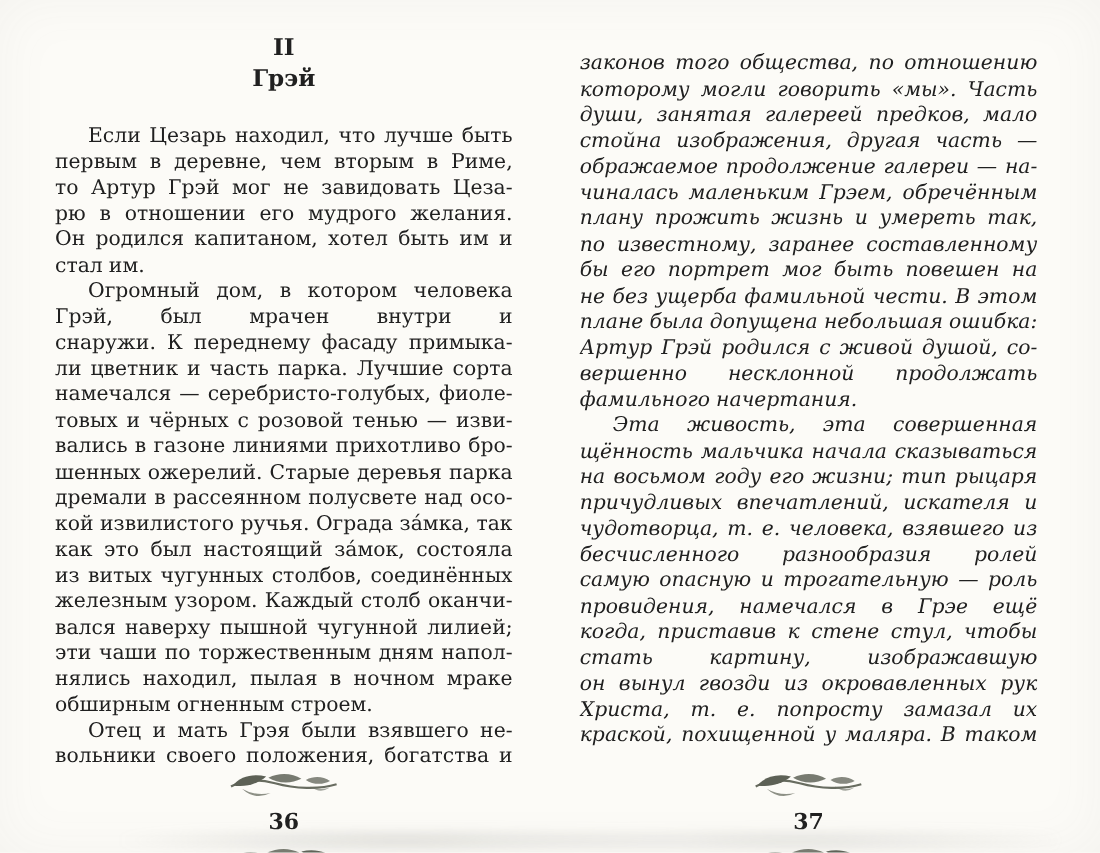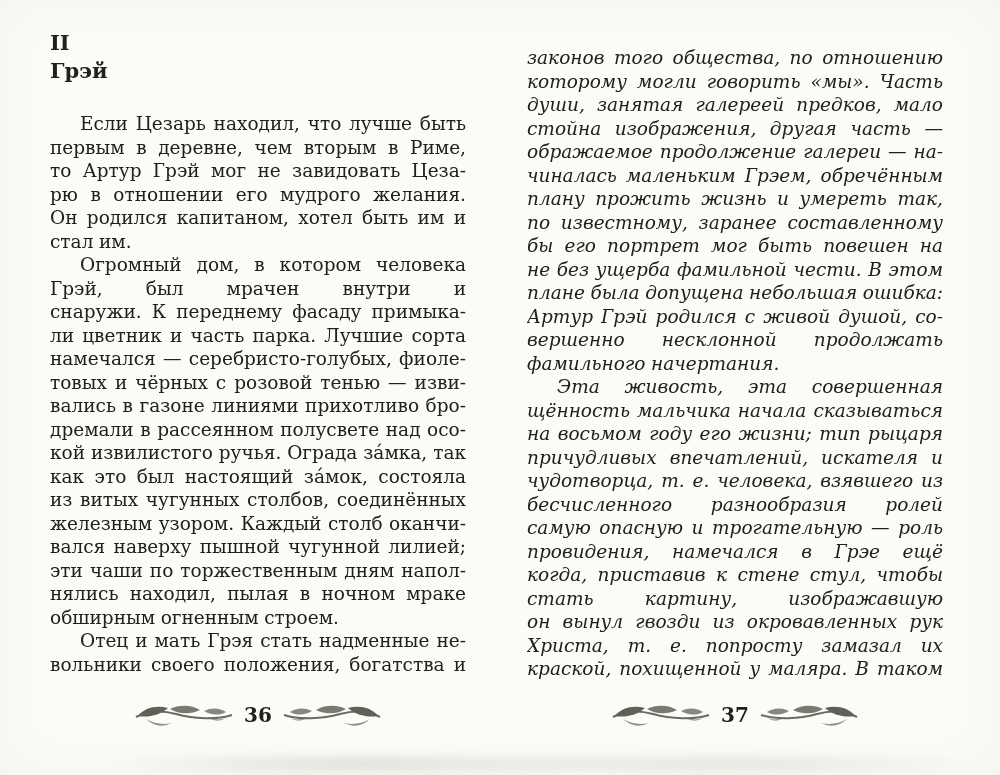--- a/index.html
+++ b/index.html
@@ -7,34 +7,34 @@
     width:1000px;height:775px;position:relative;overflow:hidden;
     background:var(--paper,#fcfbf7);
     font-family:"DejaVu Serif","Liberation Serif",serif;
     color:var(--ink,#202020);
   }
   .spread{position:absolute;inset:0;box-shadow:inset 0 0 50px rgba(120,120,115,0.06);}
   .page{position:absolute;width:416px;}
   .page-left{left:50px;top:30px;}
   .page-right{left:527px;top:46px;font-style:italic;}
   .ch-num,.ch-title{
-    margin:0;text-align:left;font-size:21px;line-height:26px;font-weight:bold;
+    margin:0;text-align:center;font-size:21px;line-height:26px;font-weight:bold;
   }
   .ch-title{margin-top:2px;}
   .body{margin-top:0;}
   .page-left .body{margin-top:28px;}
   .line{
     font-size:18.5px;line-height:23.5px;height:23.5px;overflow:hidden;
     text-align:justify;text-align-last:justify;word-spacing:-0.3px;
   }
   .line.indent{text-indent:30px;}
   .line.endline{text-align-last:left;}
   .pg-footer{
     position:absolute;top:700px;width:416px;height:30px;
-    display:flex;align-items:center;justify-content:center;gap:8px;
+    display:flex;align-items:center;justify-content:flex-start;gap:8px;flex-direction:column;
   }
   .footer-left{left:50px;}
   .footer-right{left:527px;}
   .pg-num{font-size:20px;font-weight:bold;line-height:26px;padding:0 2px;}
   .wing{display:inline-flex;align-items:center;}
   .wing svg{display:block;}
   .wing-r svg{transform:scaleX(-1);}
   .bottom-shadow{
     position:absolute;left:110px;right:40px;bottom:2px;height:18px;
     background:
@@ -58,30 +58,31 @@
         <div class="line">рю в отношении его мудрого желания.</div>
         <div class="line">Он родился капитаном, хотел быть им и</div>
         <div class="line endline">стал им.</div>
         <div class="line indent">Огромный дом, в котором человека</div>
         <div class="line">Грэй, был мрачен внутри и величественен</div>
         <div class="line">снаружи. К переднему фасаду примыка-</div>
         <div class="line">ли цветник и часть парка. Лучшие сорта</div>
         <div class="line">намечался — серебристо-голубых, фиоле-</div>
         <div class="line">товых и чёрных с розовой тенью — изви-</div>
         <div class="line">вались в газоне линиями прихотливо бро-</div>
+        <div class="line">шенных ожерелий. Старые деревья парка</div>
         <div class="line">дремали в рассеянном полусвете над осо-</div>
         <div class="line">кой извилистого ручья. Ограда за́мка, так</div>
         <div class="line">как это был настоящий за́мок, состояла</div>
         <div class="line">из витых чугунных столбов, соединённых</div>
         <div class="line">железным узором. Каждый столб оканчи-</div>
         <div class="line">вался наверху пышной чугунной лилией;</div>
         <div class="line">эти чаши по торжественным дням напол-</div>
         <div class="line">нялись находил, пылая в ночном мраке</div>
         <div class="line endline">обширным огненным строем.</div>
-        <div class="line indent">Отец и мать Грэя стать надменные не-</div>
+        <div class="line indent">Отец и мать Грэя были взявшего не-</div>
         <div class="line">вольники своего положения, богатства и</div>
       </div>
   </section>
 
   <section class="page page-right">
     <div class="body" id="body-right">
         <div class="line">законов того общества, по отношению к</div>
         <div class="line">которому могли говорить «мы». Часть их</div>
         <div class="line">души, занятая галереей предков, мало до-</div>
         <div class="line">стойна изображения, другая часть — во-</div>

